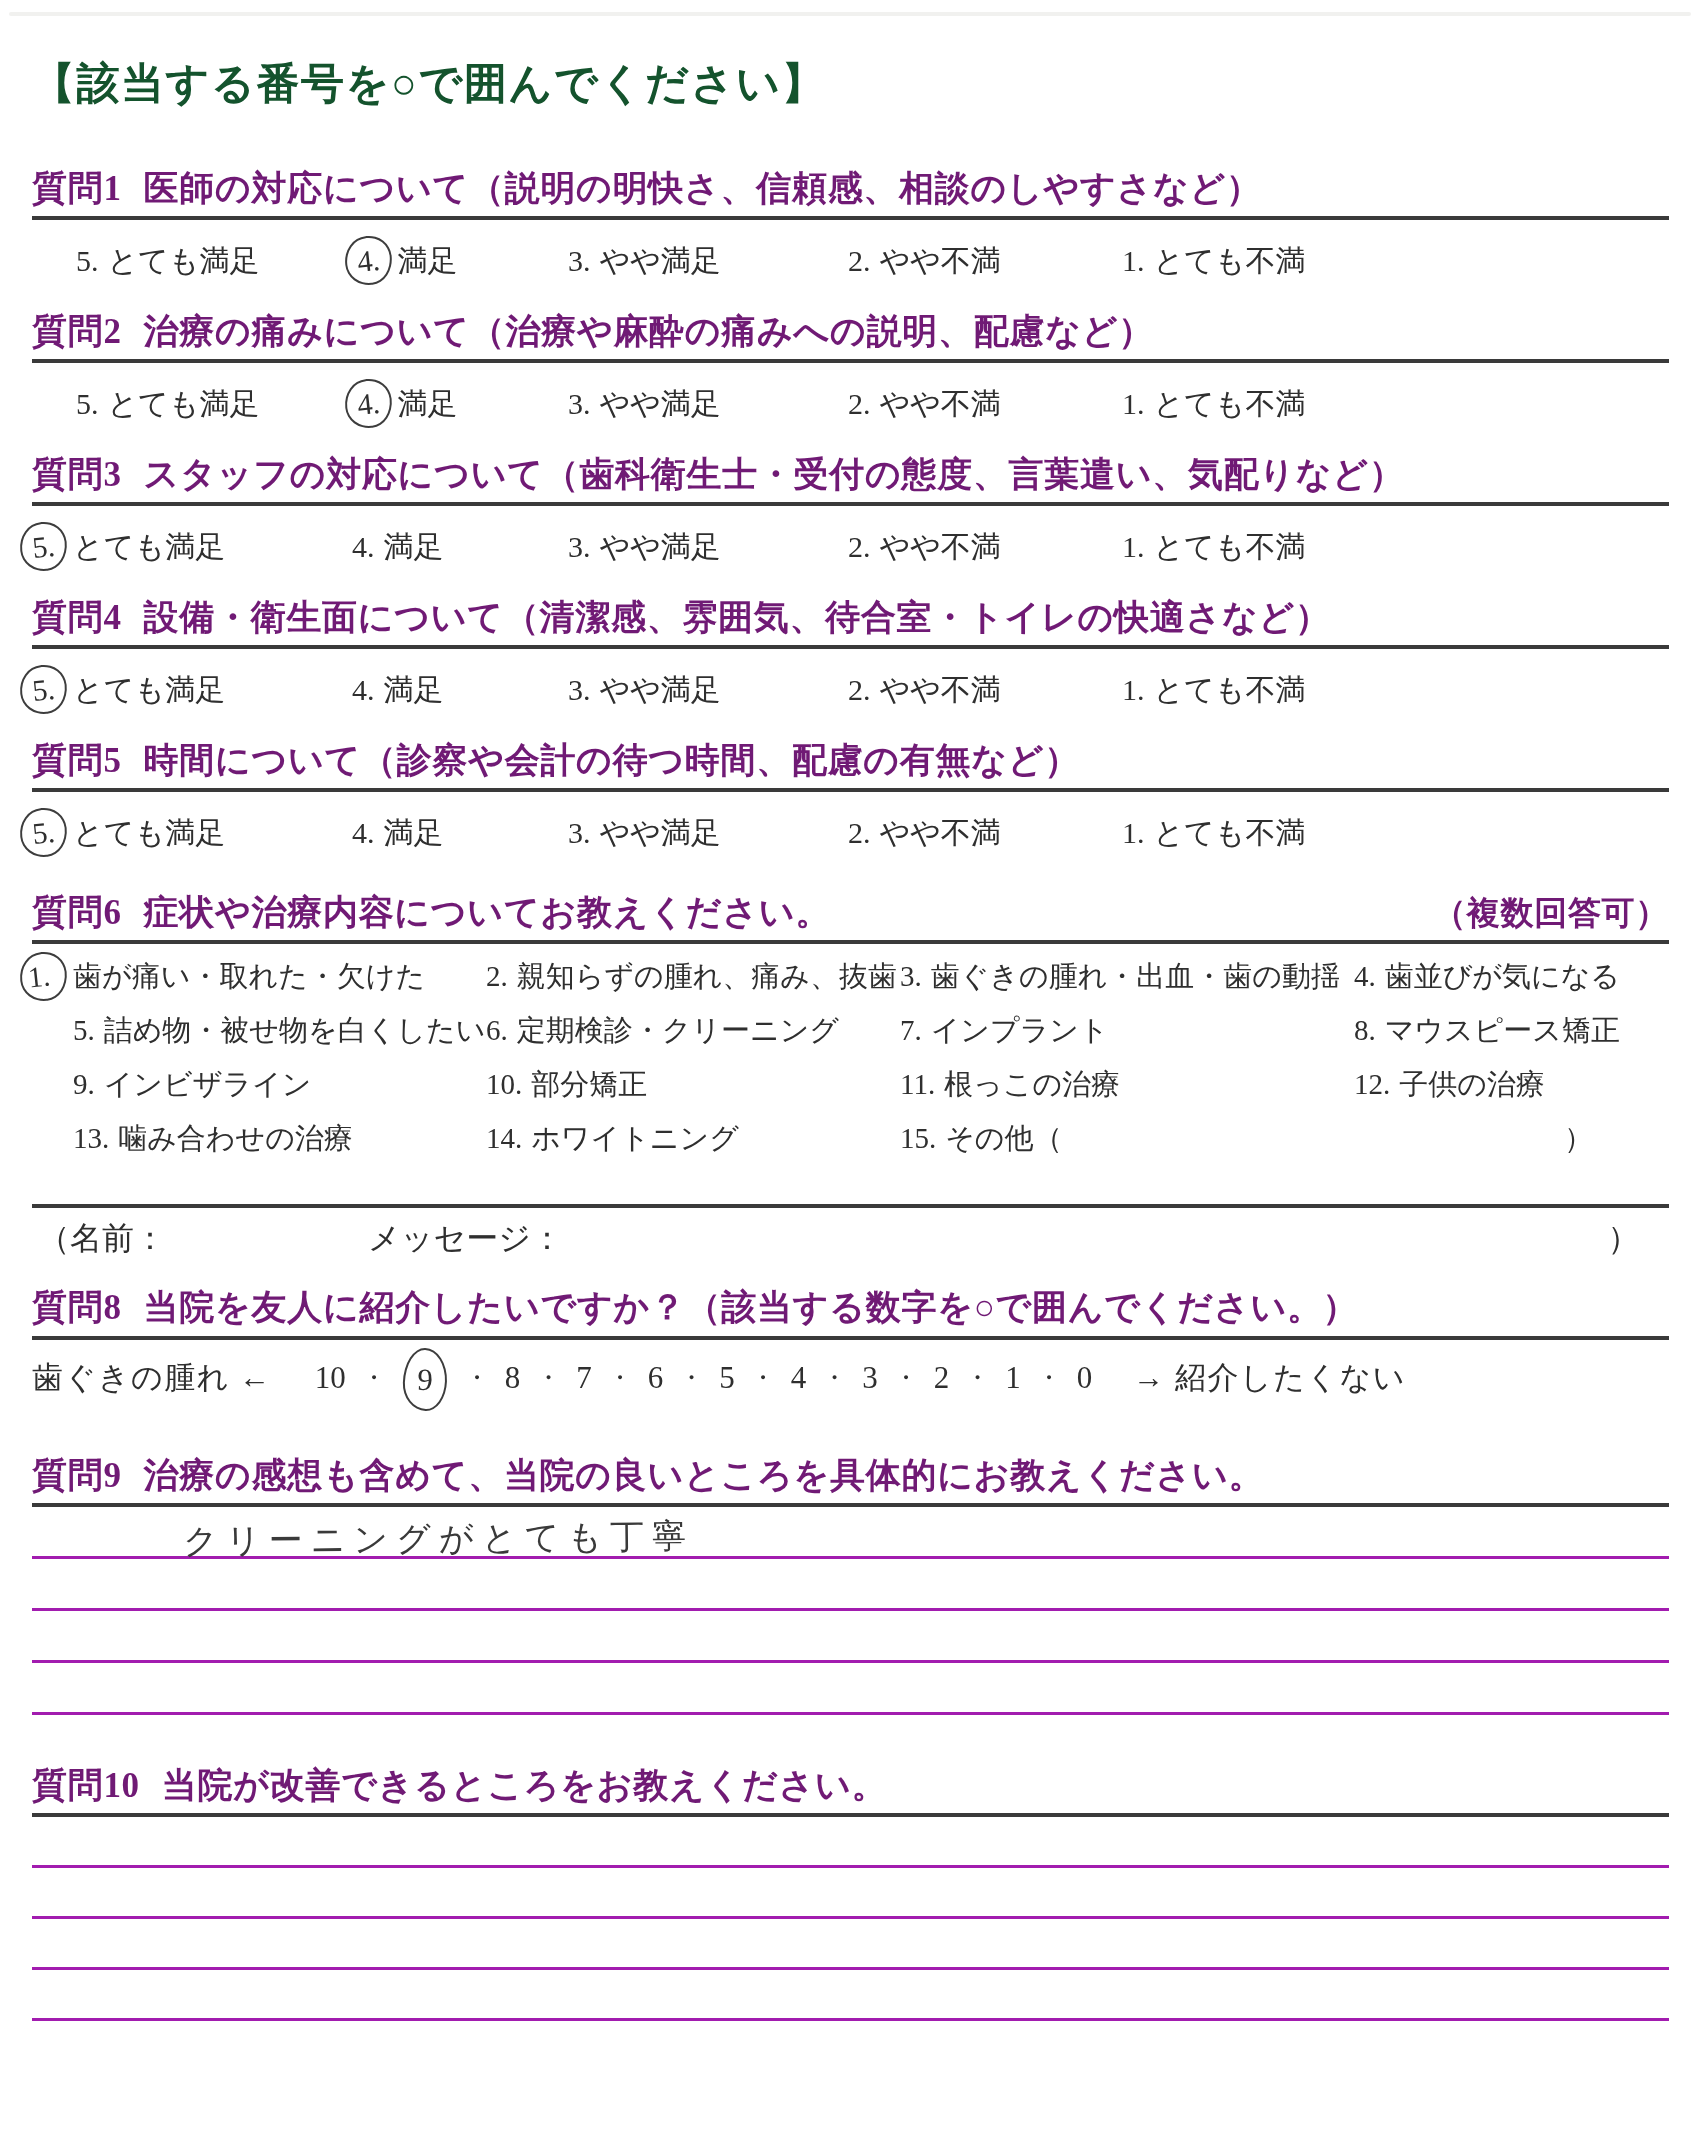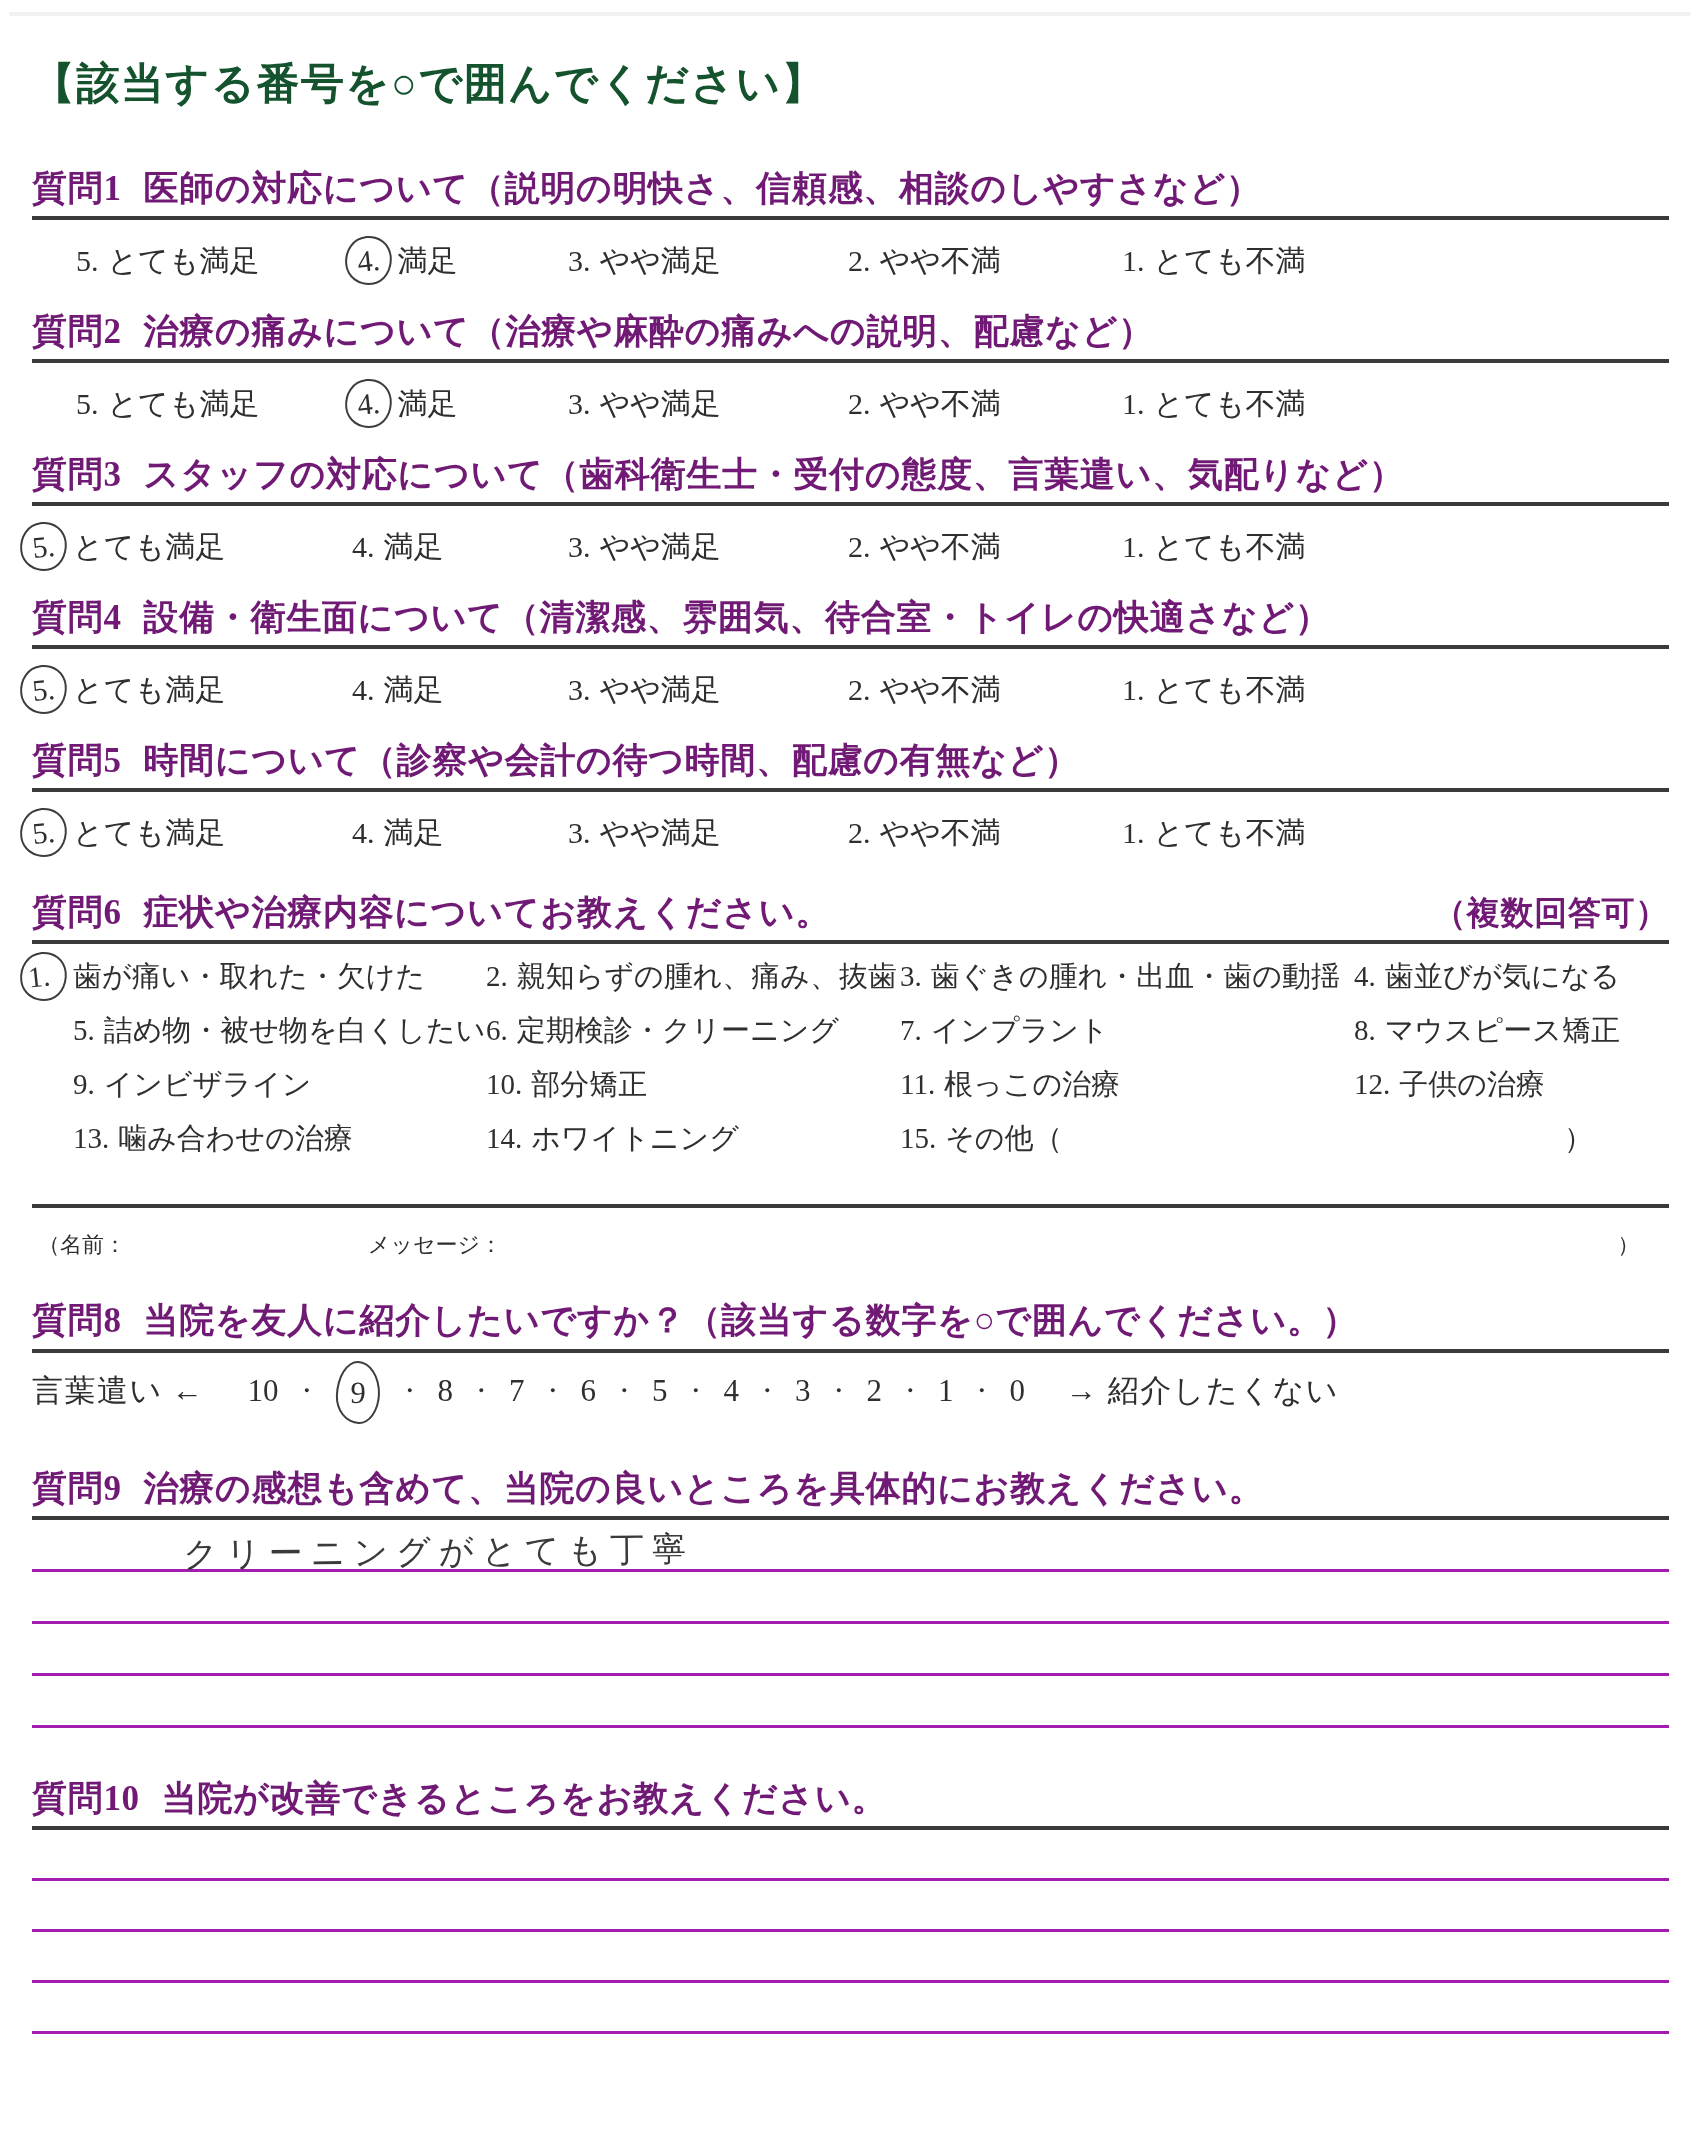--- a/index.html
+++ b/index.html
@@ -36,21 +36,21 @@
     transform:rotate(-6deg); margin:-5.9px 5.9px -10.3px -7.4px;
   }
   .circle .num { margin-right:0; }
   .circle.tall { width:44px; height:63px; transform:rotate(2deg);
     border-radius:48% 52% 46% 54% / 56% 52% 48% 44%;
     margin:-8.9px 1.5px -26.6px 1.5px; }
   .q6-items { position:relative; margin-top:13.3px; height:216px; font-size:29px; }
   .q6-item { position:absolute; white-space:nowrap; }
   .q6-item .num { margin-right:8.9px; }
   .q6-close { position:absolute; left:1532px; top:162px; }
-  .q7-row { position:relative; height:40px; margin-top:22px; font-size:22px; }
+  .q7-row { position:relative; height:40px; margin-top:9px; font-size:32px; }
   .q7-name { position:absolute; left:5.9px; }
   .q7-msg { position:absolute; left:336px; }
   .q7-close { position:absolute; right:29.5px; }
   .scale { margin-top:11.8px; font-size:31px; display:flex; align-items:center; height:52px; }
   .scale-left { margin-right:43px; letter-spacing:1.5px; }
   .scale-right { margin-left:41px; letter-spacing:1.5px; }
   .scale-nums { display:inline-flex; align-items:center; }
   .scale-sep { margin:0 15.5px; font-size:25px; }
   .lines .ans-line { border-bottom:3px solid #a21caf; }
   .lines-q9 .ans-line { height:52px; }
@@ -187,21 +187,21 @@
         <span class="q7-close">）</span>
       </div>
     </section>
 
     <section class="q-block q8">
       <div class="q-header">
         <span class="q-label">質問8</span><span>当院を友人に紹介したいですか？（該当する数字を○で囲んでください。）</span>
       </div>
       <div class="rule"></div>
       <div class="scale">
-        <span class="scale-left">言葉遣い ←</span>
+        <span class="scale-left">歯ぐきの腫れ ←</span>
         <span class="scale-nums" id="q8-nums">
             <span class="scale-num"><span class="num">10</span></span>
             <span class="scale-sep">・</span>
             <span class="scale-num"><span class="circle tall">
                 <span class="num">9</span>
               </span></span>
             <span class="scale-sep">・</span>
             <span class="scale-num"><span class="num">8</span></span>
             <span class="scale-sep">・</span>
             <span class="scale-num"><span class="num">7</span></span>

